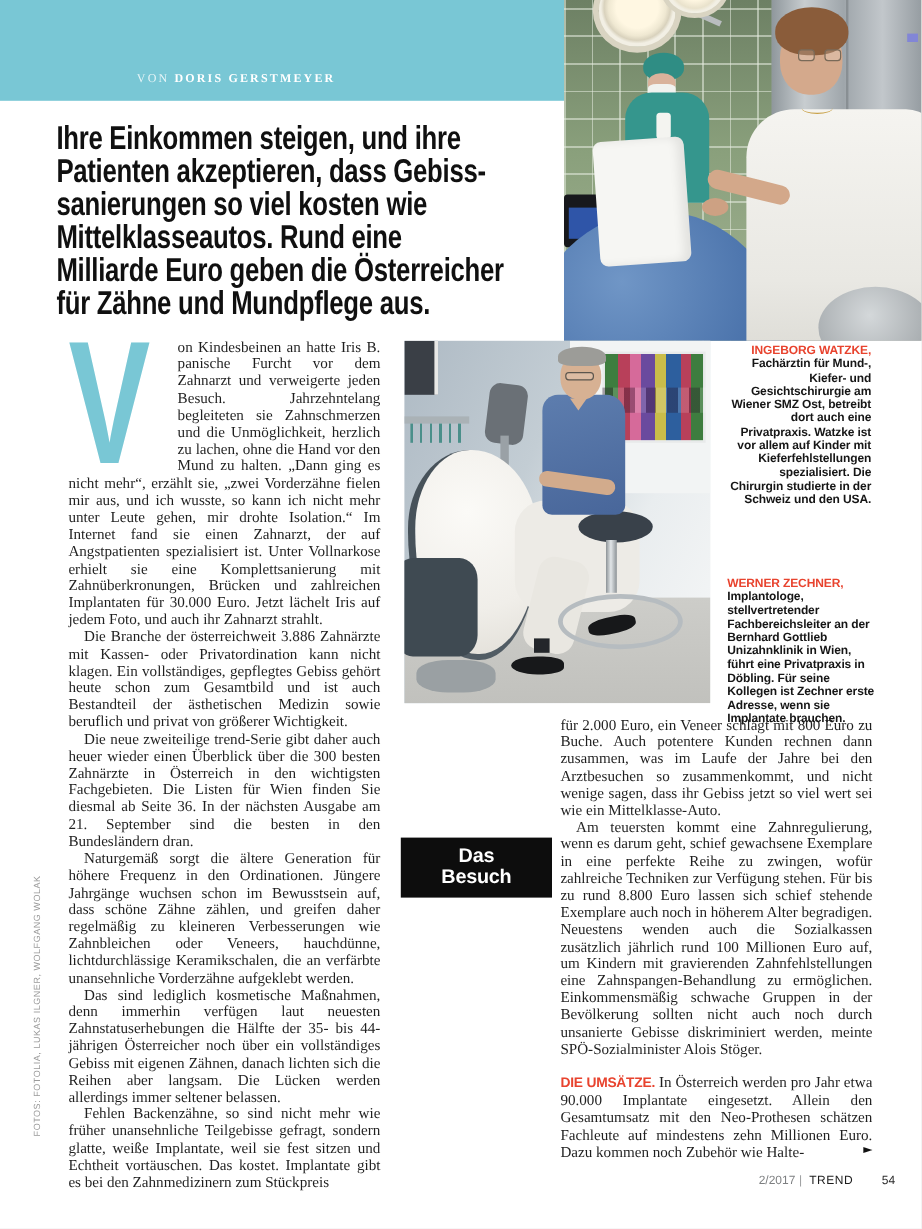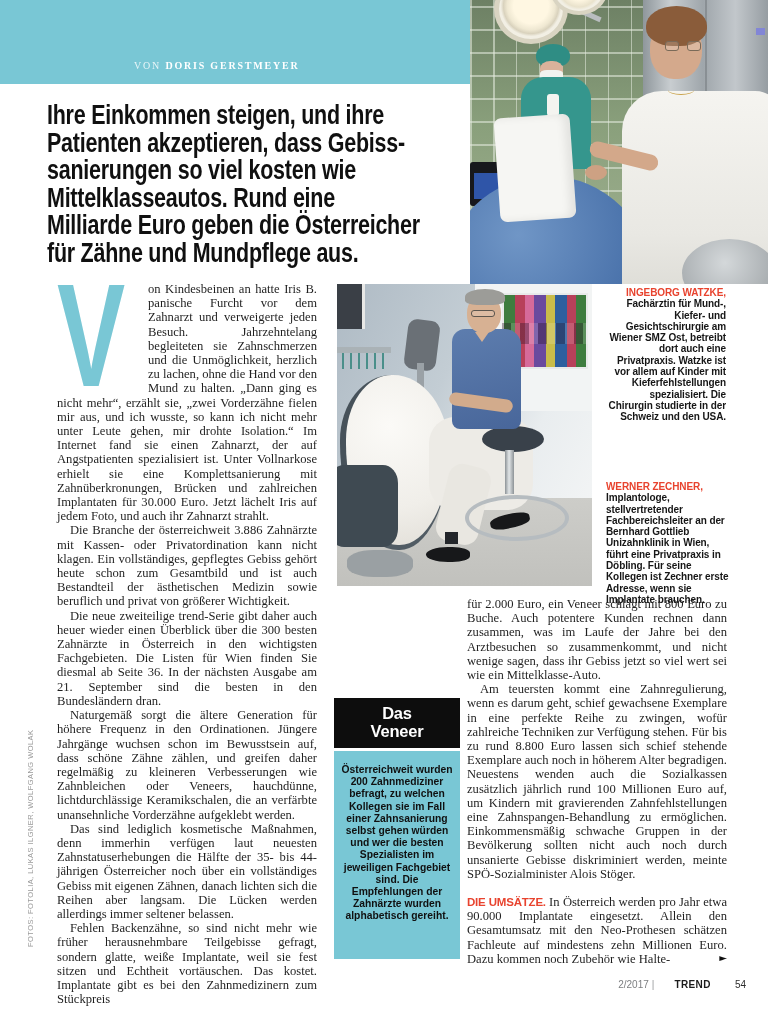--- a/index.html
+++ b/index.html
@@ -5,21 +5,21 @@
   * { margin:0; padding:0; box-sizing:border-box; }
   html,body { background:#e9e9e9; }
   .page {
     position:relative; width:768px; height:1024px; margin:0 auto;
     background:#ffffff; overflow:hidden;
     font-family:"Liberation Serif", serif; color:#1f1f1f;
   }
   
   .crop-red { position:absolute; left:38px; top:0; width:24px; height:5px; background:#e8432e; }
   .banner { position:absolute; left:0; top:0; width:470px; height:84px; background:#79c7d5; }
-  .byline { position:absolute; left:114px; top:60px; font-size:10px; letter-spacing:1.8px; white-space:nowrap;margin-left:20px; }
+  .byline { position:absolute; left:114px; top:60px; font-size:10px; letter-spacing:1.8px; white-space:nowrap; }
   .byline .von { color:rgba(255,255,255,.82); font-weight:400; }
   .byline .name { color:#ffffff; font-weight:700; }
   
   .headline { position:absolute; left:47px; top:101px; width:420px; }
   .hl-line {
     font-family:"Liberation Sans", sans-serif; font-weight:700; color:#101010;
     font-size:27.5px; line-height:27.6px; letter-spacing:-0.3px;
     white-space:nowrap; transform:scaleX(0.78); transform-origin:0 50%;
   }
   
@@ -50,21 +50,21 @@
   .ranking-body { margin-top:3px; background:#79c7d5; color:#101010; text-align:center;
                   font-weight:700; font-size:10.3px; line-height:12.2px; padding:13px 7px 12px 7px;
                   min-height:208px; }
   
   .credits { position:absolute; left:26px; top:795px; height:152px; width:14px;
              writing-mode:vertical-rl; transform:rotate(180deg);
              font-family:"Liberation Sans", sans-serif; font-size:7.5px; letter-spacing:0.45px;
              color:#9a9a9a; white-space:nowrap; }
   .footer { position:absolute; left:560px; top:979px; width:186px; text-align:right;
             font-family:"Liberation Sans", sans-serif; font-size:10px; color:#7d7f81; }
-  .footer .mag { color:#1c1c1c; font-weight:700; letter-spacing:0.4px; margin-left:17px; }
+  .footer .mag { color:#1c1c1c; font-weight:400; letter-spacing:0.4px; margin-left:3px; }
   .footer .sep { margin:0 3px; color:#9a9c9e; }
   .footer .pagenum { color:#2e2e2e; margin-left:24px; }
   
   .photo { position:absolute; overflow:hidden; }
   .photo * { position:absolute; }
   .photo-top { left:470px; top:0; width:298px; height:284px; background:#8d9c86; }
   .pt-tiles { left:0; top:0; width:58%; height:100%;
     background-image:
       repeating-linear-gradient(0deg, rgba(230,236,224,.55) 0 1.5px, transparent 1.5px 23px),
       repeating-linear-gradient(90deg, rgba(230,236,224,.55) 0 1.5px, transparent 1.5px 23px),
@@ -219,32 +219,31 @@
   </div>
 
   <div class="col col1">
     <p class="p"><span class="dropcap-box">
           <span class="dropcap">V</span>
         </span><span>on Kindesbeinen an hatte Iris B. panische Furcht vor dem Zahnarzt und verweigerte jeden Besuch. Jahrzehntelang begleiteten sie Zahnschmerzen und die Unmöglichkeit, herzlich zu lachen, ohne die Hand vor den Mund zu halten. „Dann ging es nicht mehr“, erzählt sie, „zwei Vorderzähne fielen mir aus, und ich wusste, so kann ich nicht mehr unter Leute gehen, mir drohte Isolation.“ Im Internet fand sie einen Zahnarzt, der auf Angstpatienten spezialisiert ist. Unter Vollnarkose erhielt sie eine Komplettsanierung mit Zahnüberkronungen, Brücken und zahlreichen Implantaten für 30.000 Euro. Jetzt lächelt Iris auf jedem Foto, und auch ihr Zahnarzt strahlt.</span></p>
     <p class="p ind">Die Branche der österreichweit 3.886 Zahnärzte mit Kassen- oder Privatordination kann nicht klagen. Ein vollständiges, gepflegtes Gebiss gehört heute schon zum Gesamtbild und ist auch Bestandteil der ästhetischen Medizin sowie beruflich und privat von größerer Wichtigkeit.</p>
     <p class="p ind">Die neue zweiteilige trend-Serie gibt daher auch heuer wieder einen Überblick über die 300 besten Zahnärzte in Österreich in den wichtigsten Fachgebieten. Die Listen für Wien finden Sie diesmal ab Seite 36. In der nächsten Ausgabe am 21. September sind die besten in den Bundesländern dran.</p>
     <p class="p ind">Naturgemäß sorgt die ältere Generation für höhere Frequenz in den Ordinationen. Jüngere Jahrgänge wuchsen schon im Bewusstsein auf, dass schöne Zähne zählen, und greifen daher regelmäßig zu kleineren Verbesserungen wie Zahnbleichen oder Veneers, hauchdünne, lichtdurchlässige Keramikschalen, die an verfärbte unansehnliche Vorderzähne aufgeklebt werden.</p>
     <p class="p ind">Das sind lediglich kosmetische Maßnahmen, denn immerhin verfügen laut neuesten Zahnstatuserhebungen die Hälfte der 35- bis 44-jährigen Österreicher noch über ein vollständiges Gebiss mit eigenen Zähnen, danach lichten sich die Reihen aber langsam. Die Lücken werden allerdings immer seltener belassen.</p>
-    <p class="p ind">Fehlen Backenzähne, so sind nicht mehr wie früher herausnehmbare Teilgebisse gefragt, sondern glatte, weiße Implantate, weil sie fest sitzen und Echtheit vortäuschen. Das kostet. Implantate gibt es bei den Zahnmedizinern zum Stückpreis</p>
+    <p class="p ind">Fehlen Backenzähne, so sind nicht mehr wie früher unansehnliche Teilgebisse gefragt, sondern glatte, weiße Implantate, weil sie fest sitzen und Echtheit vortäuschen. Das kostet. Implantate gibt es bei den Zahnmedizinern zum Stückpreis</p>
   </div>
 
   <div class="cap cap-zechner"><span class="cap-name">WERNER ZECHNER,</span><span> Implantologe, stellvertretender Fachbereichsleiter an der Bernhard Gottlieb Unizahnklinik in Wien, führt eine Privatpraxis in Döbling. Für seine Kollegen ist Zechner erste Adresse, wenn sie Implantate brauchen.</span></div>
   <div class="cap cap-watzke"><span class="cap-name">INGEBORG WATZKE,</span><span> Fachärztin für Mund-, Kiefer- und Gesichtschirurgie am Wiener SMZ Ost, betreibt dort auch eine Privatpraxis. Watzke ist vor allem auf Kinder mit Kieferfehlstellungen spezialisiert. Die Chirurgin studierte in der Schweiz und den USA.</span></div>
 
   <div class="ranking">
     <div class="ranking-title">
       <div>Das</div>
-      <div>Veneer</div>
+      <div>Besuch</div>
     </div>
-    <div class="ranking-body">Österreichweit wurden 200 Zahnmediziner befragt, zu welchen Kollegen sie im Fall einer Zahnsanierung selbst gehen würden und wer die besten Spezialisten im jeweiligen Fachgebiet sind. Die Empfehlungen der Zahnärzte wurden alphabetisch gereiht.</div>
   </div>
 
   <div class="col col2">
     <p class="p">für 2.000 Euro, ein Veneer schlägt mit 800 Euro zu Buche. Auch potentere Kunden rechnen dann zusammen, was im Laufe der Jahre bei den Arztbesuchen so zusammenkommt, und nicht wenige sagen, dass ihr Gebiss jetzt so viel wert sei wie ein Mittelklasse-Auto.</p>
     <p class="p ind">Am teuersten kommt eine Zahnregulierung, wenn es darum geht, schief gewachsene Exemplare in eine perfekte Reihe zu zwingen, wofür zahlreiche Techniken zur Verfügung stehen. Für bis zu rund 8.800 Euro lassen sich schief stehende Exemplare auch noch in höherem Alter begradigen. Neuestens wenden auch die Sozialkassen zusätzlich jährlich rund 100 Millionen Euro auf, um Kindern mit gravierenden Zahnfehlstellungen eine Zahnspangen-Behandlung zu ermöglichen. Einkommensmäßig schwache Gruppen in der Bevölkerung sollten nicht auch noch durch unsanierte Gebisse diskriminiert werden, meinte SPÖ-Sozialminister Alois Stöger.</p>
     <p class="p p-umsaetze"><span class="lead-red">DIE UMSÄTZE.</span><span> In Österreich werden pro Jahr etwa 90.000 Implantate eingesetzt. Allein den Gesamtumsatz mit den Neo-Prothesen schätzen Fachleute auf mindestens zehn Millionen Euro. Dazu kommen noch Zubehör wie Halte-</span><span class="arrow">►</span></p>
   </div>
 
   <div class="credits">FOTOS: FOTOLIA, LUKAS ILGNER, WOLFGANG WOLAK</div>
 

